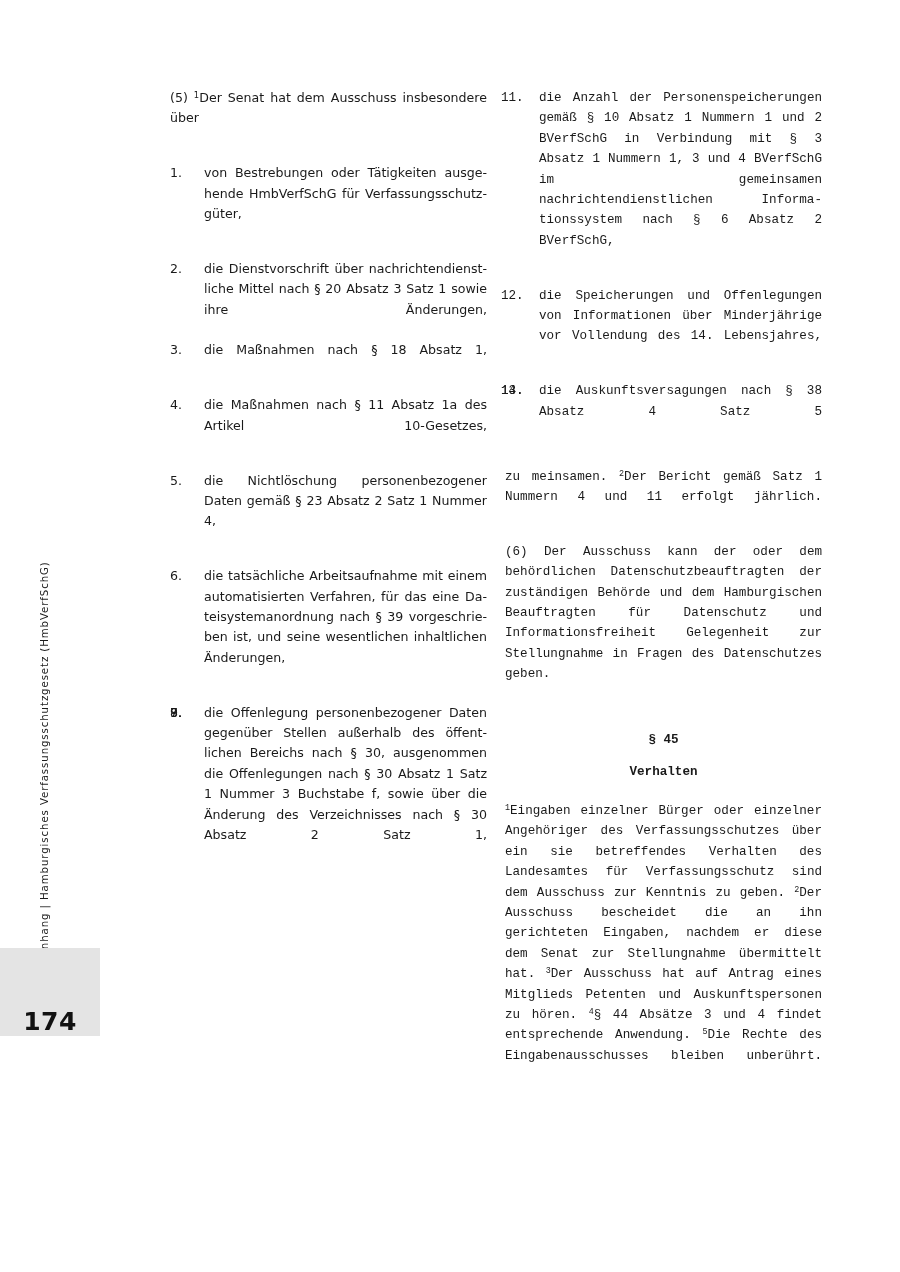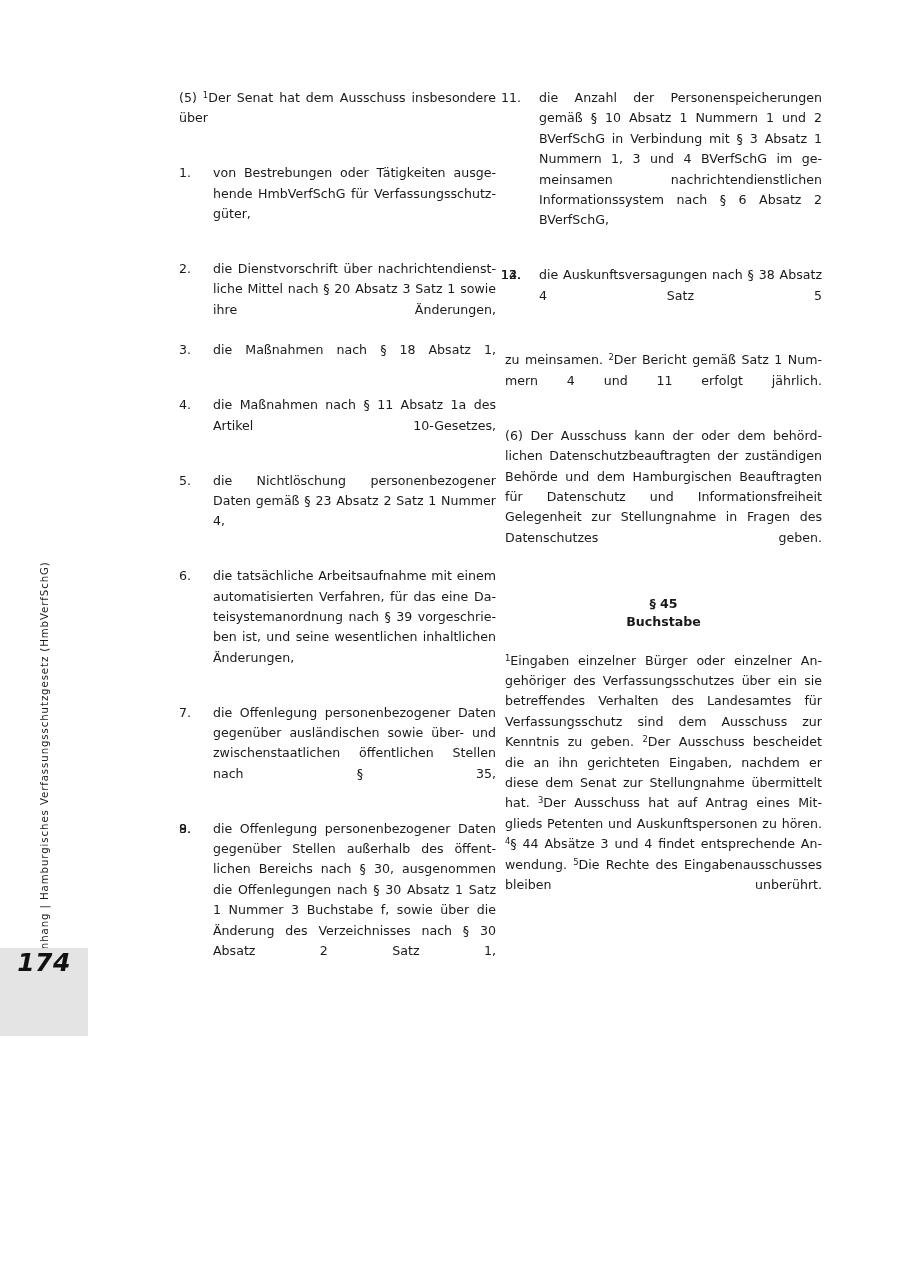--- a/index.html
+++ b/index.html
@@ -35,27 +35,26 @@
     letter-spacing: 0.9px;
     color: #1a1a1a;
     font-family: "DejaVu Sans", "Liberation Sans", sans-serif;
   }
 
   
   #page-number-block {
     position: absolute;
     left: 0;
     top: 948px;
-    width: 88px;
+    width: 100px;
     height: 88px;
     background: #e4e4e4;
     display: flex;
-    align-items: flex-start;
+    align-items: flex-end;
     justify-content: center;
-    font-style: italic;
   }
   #page-number {
     font-size: 25px;
     font-weight: bold;
     letter-spacing: 0.4px;
     color: #111111;
   }
 
   
   #text-area {
@@ -63,22 +62,22 @@
     left: 170px;
     top: 88px;
     width: 652px;
     height: 900px;
   }
   .column {
     position: absolute;
     top: 0;
     width: 317px;
   }
-  #col-left  { left: 0; margin-left: 9px; }
-  #col-right { left: 335px; }
+  #col-left  { left: 0; }
+  #col-right { left: 335px; font-family: Liberation Mono, monospace; }
 
   
   .para {
     font-size: 12.6px;
     line-height: 20.4px;
     text-align: justify;
     text-justify: inter-word;
     margin: 0 0 14px 0;
     hyphens: manual;
   }
@@ -119,21 +118,21 @@
     line-height: 0;
     vertical-align: 0.45em;
   }
 
   
   .heading {
     text-align: center;
     font-weight: bold;
     font-size: 12.6px;
     line-height: 18px;
-    margin: 0;
+    margin: 14px;
   }
   #heading-block { margin: 26px 0 20px 0; }
 </style>
 </head>
 <body>
 
 <div id="side-rail">
   <div id="running-head">Anhang | Hamburgisches Verfassungsschutzgesetz (HmbVerfSchG)</div>
 
   <div id="page-number-block">
@@ -172,21 +171,20 @@
       <span class="body">die Nichtlöschung personenbezogener Daten gemäß § 23 Absatz 2 Satz 1 Nummer 4,</span>
     </div>
 
     <div class="li">
       <span class="marker">6.</span>
       <span class="body">die tatsächliche Arbeitsaufnahme mit einem automatisierten Verfahren, für das eine Da­teisystemanordnung nach § 39 vorgeschrie­ben ist, und seine wesentlichen inhaltlichen Änderungen,</span>
     </div>
 
     <div class="li">
       <span class="marker">7.</span>
-      <span class="body">die Offenlegung personenbezogener Daten gegenüber ausländischen sowie über- und zwischenstaatlichen öffentlichen Stellen nach § 35,</span>
     </div>
 
     <div class="li">
       <span class="marker">8.</span>
     </div>
 
     <div class="li">
       <span class="marker">9.</span>
       <span class="body">die Offenlegung personenbezogener Daten gegenüber Stellen außerhalb des öffent­lichen Bereichs nach § 30, ausgenommen die Offenlegungen nach § 30 Absatz 1 Satz 1 Nummer 3 Buchstabe f, sowie über die Änderung des Verzeichnisses nach § 30 Absatz 2 Satz 1,</span>
     </div>
@@ -196,36 +194,37 @@
 
   <div class="column" id="col-right">
 
     <div class="li wide">
       <span class="marker">11.</span>
       <span class="body">die Anzahl der Personenspeicherungen gemäß § 10 Absatz 1 Nummern 1 und 2 BVerfSchG in Verbindung mit § 3 Absatz 1 Nummern 1, 3 und 4 BVerfSchG im ge­meinsamen nachrichtendienstlichen Informa­tionssystem nach § 6 Absatz 2 BVerfSchG,</span>
     </div>
 
     <div class="li wide">
       <span class="marker">12.</span>
+      <span class="body">die Speicherungen und Offenlegungen von Informationen über Minderjährige vor Voll­endung des 14. Lebensjahres,</span>
     </div>
 
     <div class="li wide">
       <span class="marker">13.</span>
     </div>
 
     <div class="li wide" style="margin-bottom:24px;">
       <span class="marker">14.</span>
       <span class="body">die Auskunftsversagungen nach § 38 Absatz 4 Satz 5</span>
     </div>
 
     <p class="para"><span>zu meinsamen. </span><sup>2</sup><span>Der Bericht gemäß Satz 1 Num­mern 4 und 11 erfolgt jährlich.</span></p>
 
     <p class="para"><span>(6)</span><span> Der Ausschuss kann der oder dem behörd­lichen Datenschutzbeauftragten der zuständigen Behörde und dem Hamburgischen Beauftrag­ten für Datenschutz und Informationsfreiheit Gelegenheit zur Stellungnahme in Fragen des Datenschutzes geben.</span></p>
 
     <div id="heading-block">
       <div class="heading">§ 45</div>
-      <div class="heading">Buchstabe</div>
+      <div class="heading">Verhalten</div>
     </div>
 
     <p class="para"><sup>1</sup><span>Eingaben einzelner Bürger oder einzelner An­gehöriger des Verfassungsschutzes über ein sie betreffendes Verhalten des Landesamtes für Verfassungsschutz sind dem Ausschuss zur Kenntnis zu geben. </span><sup>2</sup><span>Der Ausschuss bescheidet die an ihn gerichteten Eingaben, nachdem er diese dem Senat zur Stellungnahme übermittelt hat. </span><sup>3</sup><span>Der Ausschuss hat auf Antrag eines Mit­glieds Petenten und Auskunftspersonen zu hören. </span><sup>4</sup><span>§ 44 Absätze 3 und 4 findet entsprechende An­wendung. </span><sup>5</sup><span>Die Rechte des Eingabenausschusses bleiben unberührt.</span></p>
 
   </div>
 </div>
 
 </body></html>

